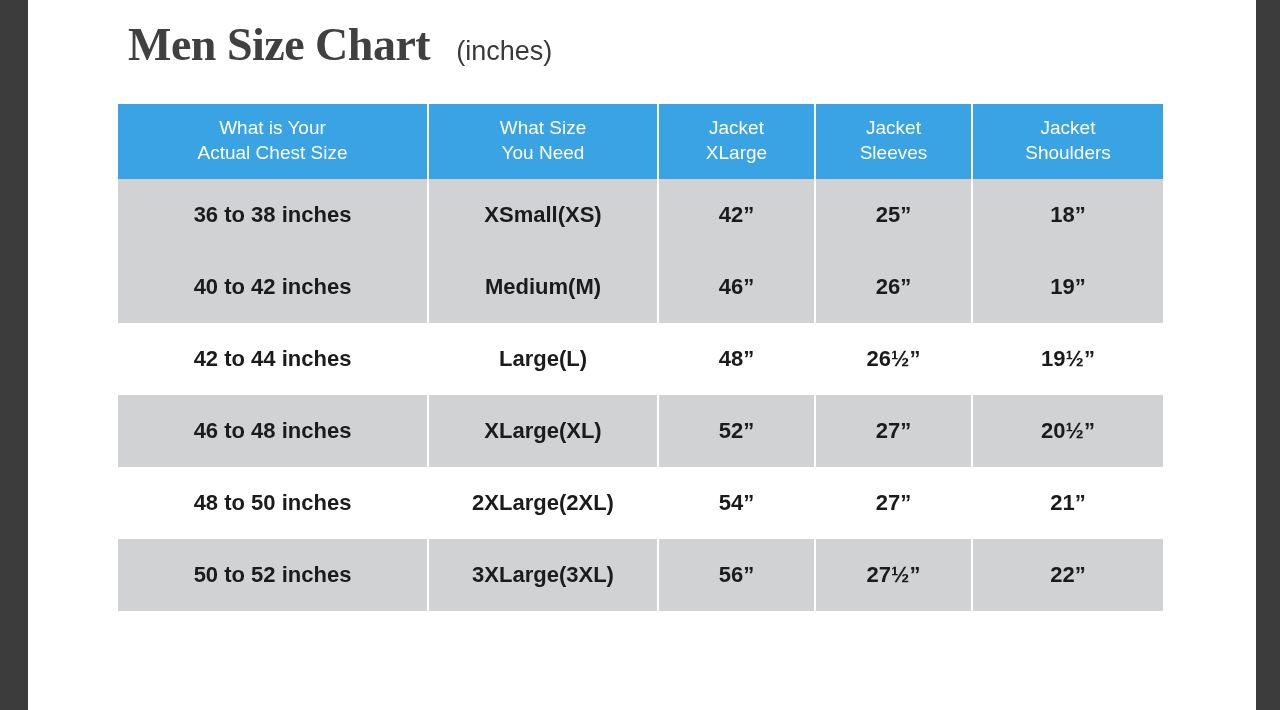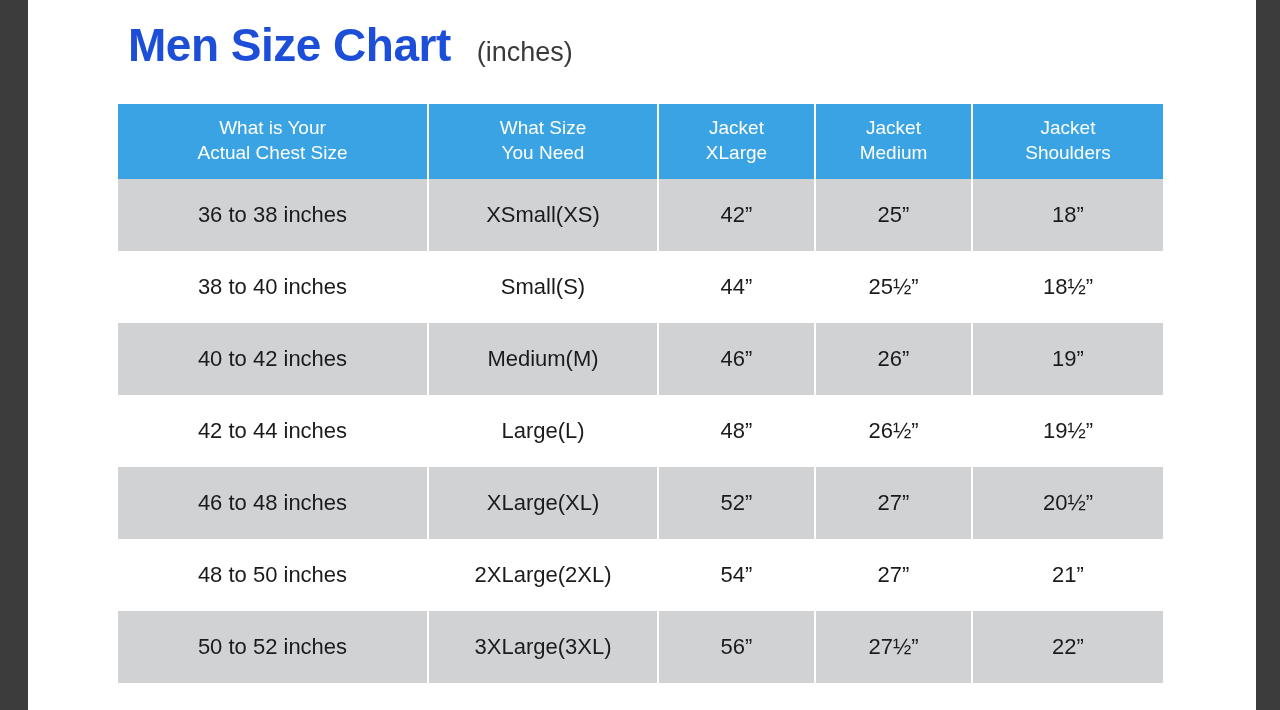--- a/index.html
+++ b/index.html
@@ -44,22 +44,23 @@
     position: absolute;
     left: 100px;
     top: 18px;
     display: flex;
     align-items: baseline;
     white-space: nowrap;
   }
   .page-title .main {
     font-size: 46px;
     font-weight: bold;
-    color: #1d4ed8;
+    color: #404040;
     letter-spacing: -0.5px;
+    font-family: Liberation Serif, serif;
   }
   .page-title .sub {
     font-size: 27px;
     color: #3a3a3a;
     margin-left: 26px;
     font-weight: normal;
   }
   table.size-chart {
     position: absolute;
     left: 90px;
@@ -82,20 +83,21 @@
   table.size-chart th:last-child {
     border-right: none;
   }
   table.size-chart td {
     text-align: center;
     font-size: 22px;
     color: #1b1b1b;
     height: 70px;
     border-right: 2px solid #ffffff;
     vertical-align: middle;
+    font-weight: bold;
   }
   table.size-chart td:last-child {
     border-right: none;
     margin-top: 25px;
   }
   tr.shade td {
     background: #d0d2d4;
   }
   tr.plain td {
     background: #ffffff;
@@ -141,42 +143,35 @@
           <th>
             <span class="hdr-line">What Size</span>
             <span class="hdr-line">You Need</span>
           </th>
           <th>
             <span class="hdr-line">Jacket</span>
             <span class="hdr-line">XLarge</span>
           </th>
           <th>
             <span class="hdr-line">Jacket</span>
-            <span class="hdr-line">Medium</span>
+            <span class="hdr-line">Sleeves</span>
           </th>
           <th>
             <span class="hdr-line">Jacket</span>
             <span class="hdr-line">Shoulders</span>
           </th>
         </tr>
       </thead>
       <tbody>
         <tr class="shade">
           <td>36 to 38 inches</td>
           <td>XSmall(XS)</td>
           <td>42”</td>
           <td>25”</td>
           <td>18”</td>
-        </tr>
-        <tr class="plain">
-          <td>38 to 40 inches</td>
-          <td>Small(S)</td>
-          <td>44”</td>
-          <td>25½”</td>
-          <td>18½”</td>
         </tr>
         <tr class="shade">
           <td>40 to 42 inches</td>
           <td>Medium(M)</td>
           <td>46”</td>
           <td>26”</td>
           <td>19”</td>
         </tr>
         <tr class="plain">
           <td>42 to 44 inches</td>

